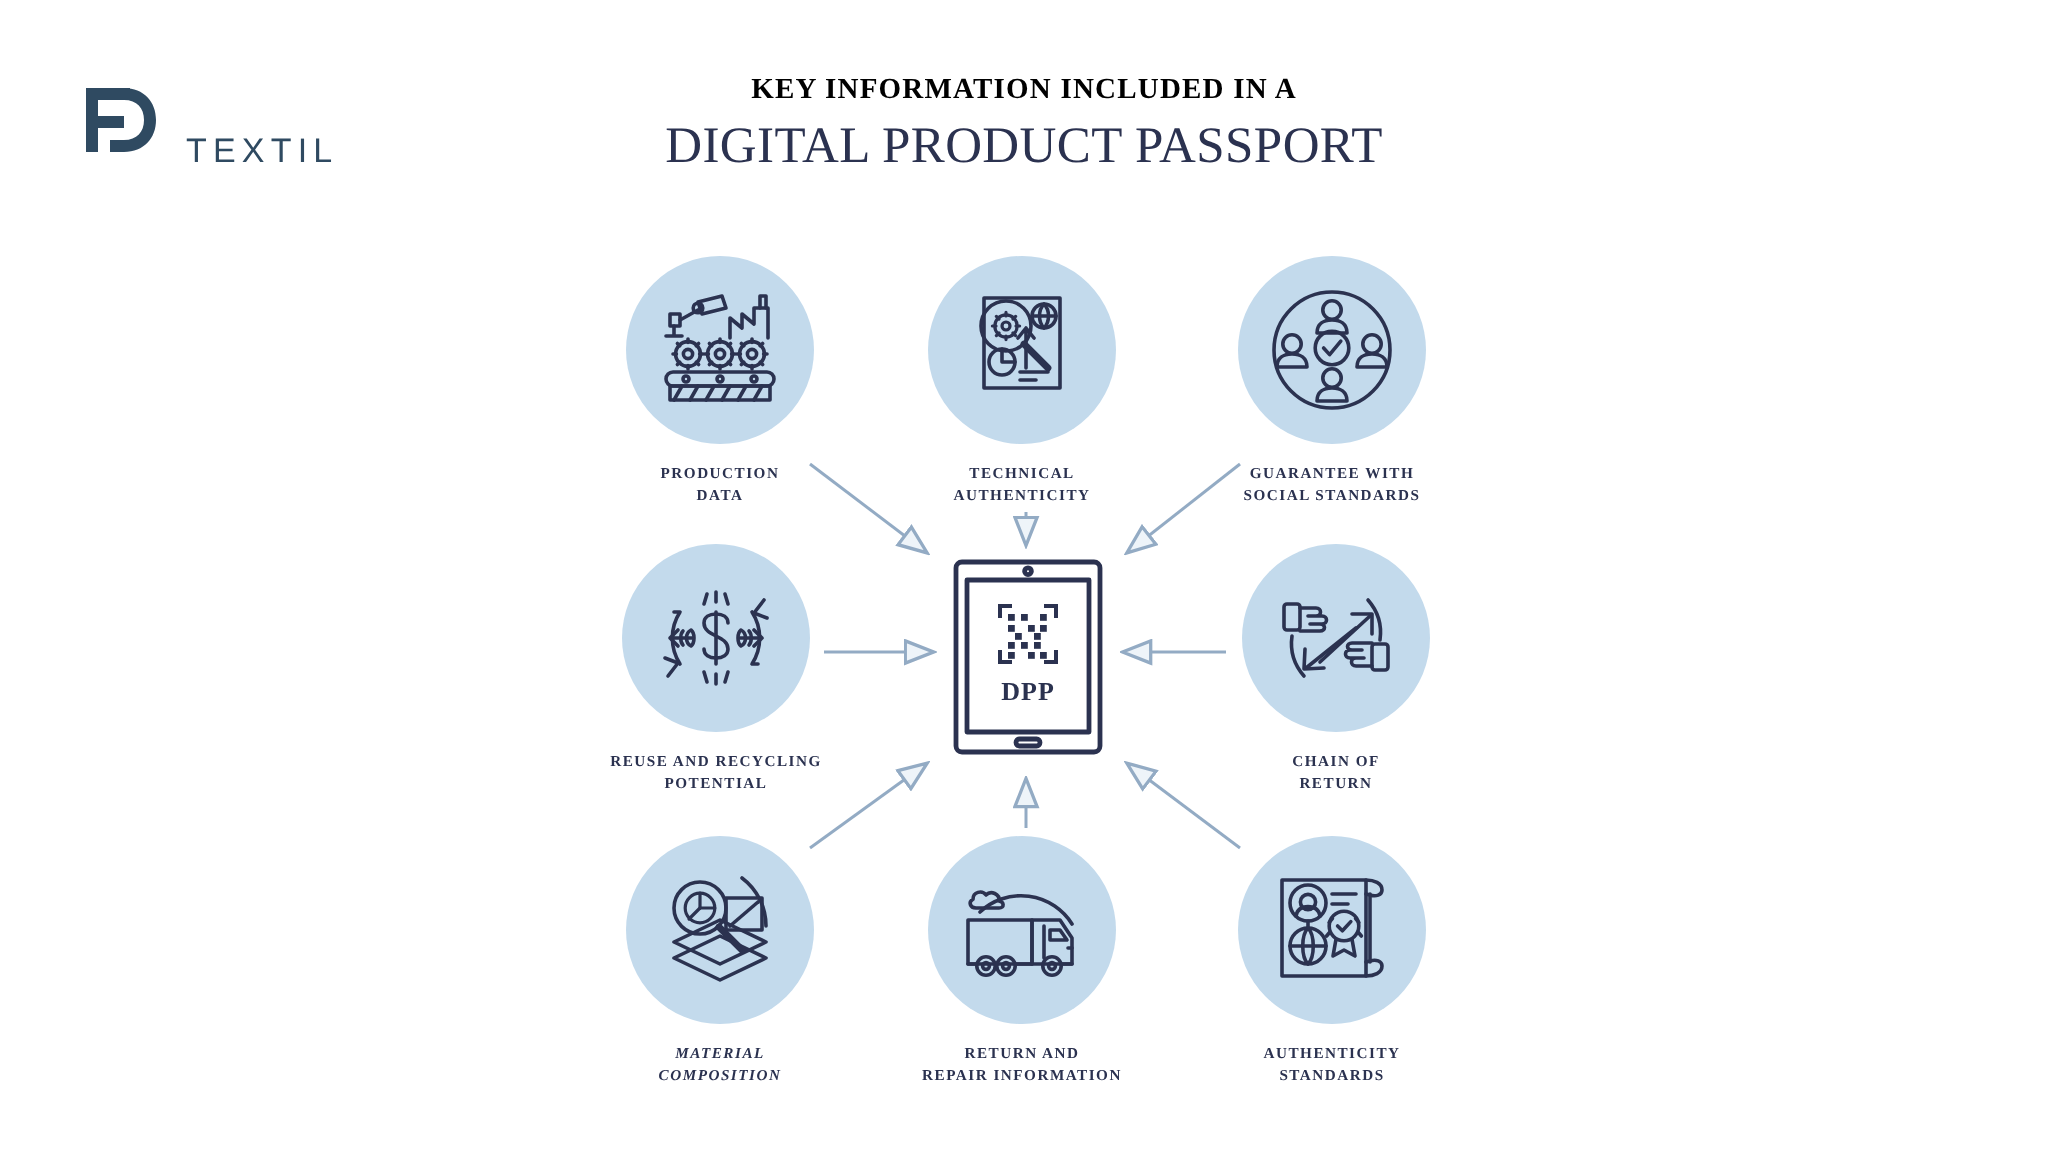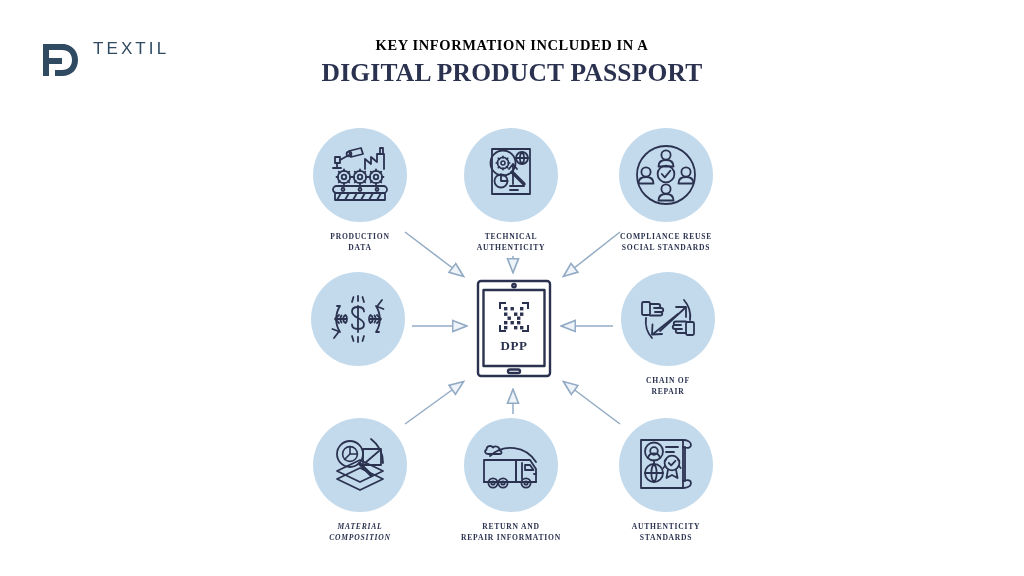--- a/index.html
+++ b/index.html
@@ -15,21 +15,21 @@
     font-family: "Liberation Sans", sans-serif;
     -webkit-font-smoothing: antialiased;
   }
 
   
   #logo {
     position: absolute;
     left: 38px;
     top: 40px;
     display: flex;
-    align-items: flex-start;
+    align-items: flex-end;
     gap: 9px;
   }
   #logo .mark { display: block; }
   #logo .wordmark {
     font-family: "Liberation Sans", sans-serif;
     font-size: 17px;
     letter-spacing: 3.1px;
     color: #2f4a61;
     font-weight: 400;
     line-height: 1;
@@ -48,21 +48,21 @@
     font-family: "Liberation Serif", serif;
     font-weight: bold;
     font-size: 14.5px;
     letter-spacing: 0.6px;
     color: #000000;
     line-height: 1.1;
     margin: 0;
   }
   #headline {
     font-family: "Liberation Serif", serif;
-    font-weight: bold;
+    font-weight: normal;
     font-size: 25.5px;
     letter-spacing: 0.2px;
     color: #2b3250;
     line-height: 1.2;
     margin: 4px 0 0 0;
   }
 
   
   #diagram {
     position: absolute;
@@ -274,21 +274,21 @@
           <g>
             <circle cx="52" cy="29" r="4.6"></circle>
             <path d="M44.5 40.5 C44.5 35.8 48 34 52 34 C56 34 59.5 35.8 59.5 40.5 Z"></path>
           </g>
 
           <circle cx="32" cy="31" r="8.4"></circle>
           <path d="M27.8 31 L30.8 34.3 L36.4 27.6"></path>
         </g>
       </svg>
     </div>
-    <div class="label">COMPLIANCE REUSE
+    <div class="label">GUARANTEE WITH
 SOCIAL STANDARDS</div>
   </div>
 
   <div class="node" id="node-reuse">
     <div class="bubble">
       <svg width="64" height="62" viewBox="0 0 64 62">
         <g fill="none" stroke="#2b3250" stroke-width="1.8" stroke-linejoin="round" stroke-linecap="round">
 
           <path d="M50 18 A24 24 0 0 1 50 44 L53 44"></path>
           <path d="M56 12 L51 18.5 L57.5 21"></path>
@@ -304,20 +304,22 @@
           <path d="M20 31 L9 31 M13 27 L9 31 L13 35"></path>
           <path d="M19.5 27 C16.5 28.5 16.5 33.5 19.5 35 C21.5 33.5 21.5 28.5 19.5 27 Z"></path>
           <path d="M15.5 27.5 C14 29 14 33 15.5 34.5"></path>
 
           <path d="M44 31 L55 31 M51 27 L55 31 L51 35"></path>
           <path d="M44.5 27 C47.5 28.5 47.5 33.5 44.5 35 C42.5 33.5 42.5 28.5 44.5 27 Z"></path>
           <path d="M48.5 27.5 C50 29 50 33 48.5 34.5"></path>
         </g>
       </svg>
     </div>
+    <div class="label">REUSE AND RECYCLING
+POTENTIAL</div>
   </div>
 
   <div class="node" id="node-chain">
     <div class="bubble">
       <svg width="64" height="62" viewBox="0 0 64 62">
         <g fill="none" stroke="#2b3250" stroke-width="1.8" stroke-linejoin="round" stroke-linecap="round">
 
           <path d="M48 12 A25 25 0 0 1 54 32"></path>
           <path d="M16 50 A25 25 0 0 1 10 30"></path>
 
@@ -329,21 +331,21 @@
 
           <path d="M24 43 L49 20"></path>
           <path d="M40 19 L50 19 L50 29"></path>
 
           <path d="M42 26 L17 46"></path>
           <path d="M26 46 L16 46.5 L16.5 36.5"></path>
         </g>
       </svg>
     </div>
     <div class="label">CHAIN OF
-REPAIR</div>
+RETURN</div>
   </div>
 
   <div class="node" id="node-material">
     <div class="bubble">
       <svg width="66" height="60" viewBox="0 0 66 60">
         <g fill="none" stroke="#2b3250" stroke-width="1.8" stroke-linejoin="round" stroke-linecap="round">
 
           <path d="M44 4 A30 30 0 0 1 56 28"></path>
 
           <path d="M10 44 L33 33 L56 44 L33 55 Z"></path>

